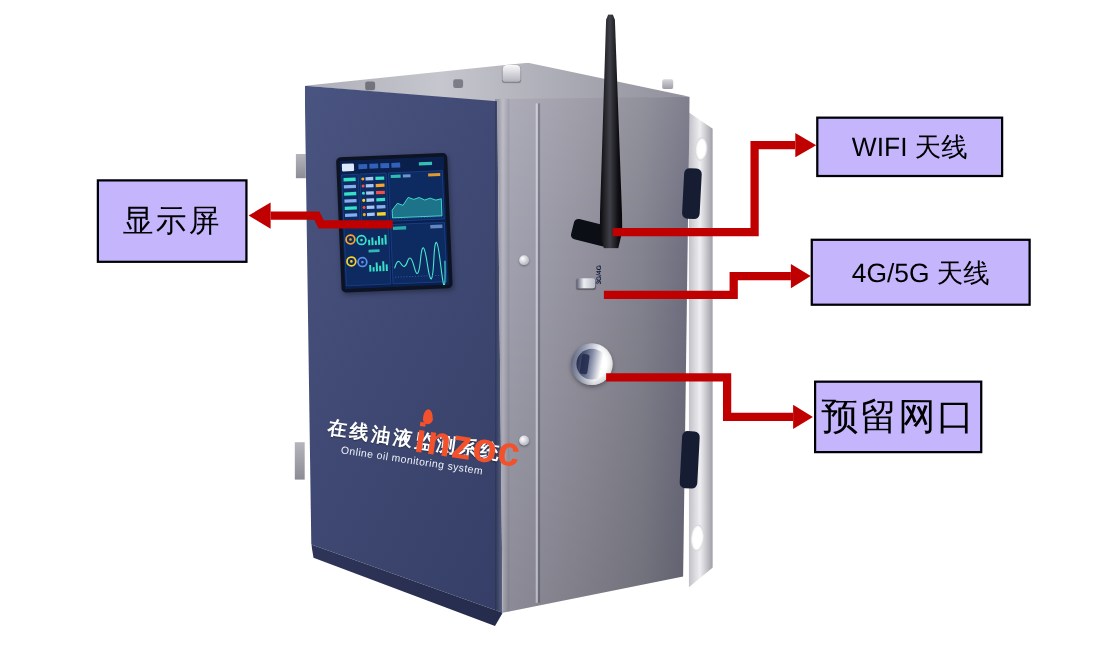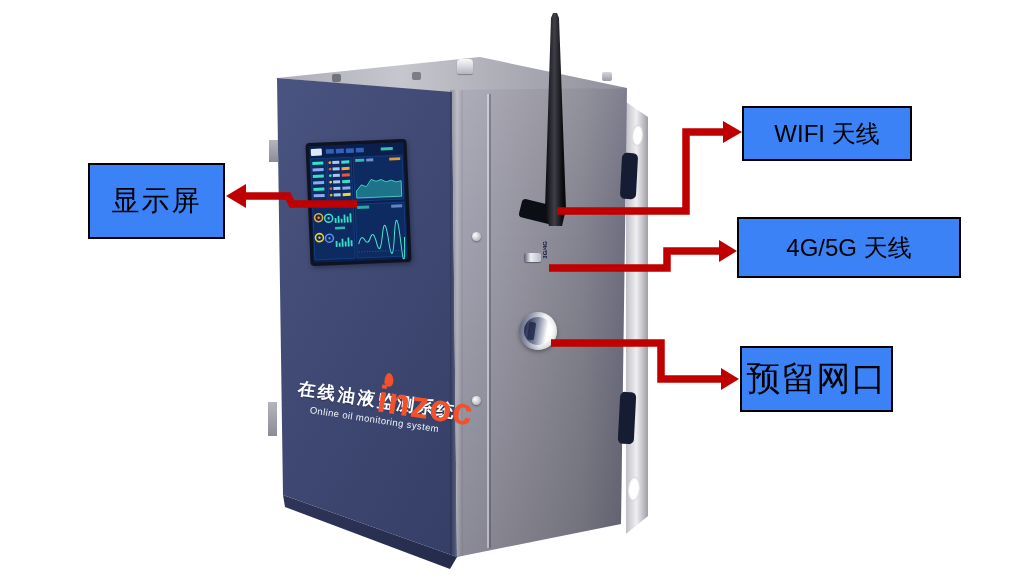--- a/index.html
+++ b/index.html
@@ -84,25 +84,25 @@
   .logo{display:inline-block;position:relative;font-size:36px;font-weight:800;color:#f2512b;
     letter-spacing:1px;line-height:1;transform:scaleY(1.05);}
   .flame{position:absolute;left:4px;top:-8px;width:9px;height:13px;background:#f2512b;
     border-radius:50% 50% 50% 50%/65% 65% 35% 35%;transform:rotate(-6deg);}
   .brand-cn{margin-top:4px;font-size:17.5px;color:#ffffff;letter-spacing:2.5px;font-weight:600;
     text-shadow:0 1px 1px rgba(0,0,0,.35);white-space:nowrap;}
   .brand-en{margin-top:2px;font-size:9.5px;color:#eef1f8;letter-spacing:.4px;white-space:nowrap;}
 
   
   .arrows{left:0;top:0;z-index:8;pointer-events:none;}
-  .callout{background:#3b82f6;border:2.5px solid #000;display:flex;align-items:center;
+  .callout{background:#c4b5fd;border:2.5px solid #000;display:flex;align-items:center;
     justify-content:center;color:#000;z-index:9;white-space:nowrap;}
   .co-display{left:88px;top:163px;width:137px;height:76px;font-size:28px;letter-spacing:2px;}
   .co-wifi{left:742px;top:106px;width:170px;height:55px;font-size:24px;}
-  .co-cell{left:737px;top:217px;width:224px;height:61px;font-size:24px;}
+  .co-cell{left:737px;top:217px;width:200px;height:61px;font-size:24px;}
   .co-port{left:740px;top:346px;width:153px;height:66px;font-size:34px;letter-spacing:1px;}
 </style>
 </head>
 <body>
 
 <div class="stage">
 
   <div class="bracket"></div>
   <div class="hole hole1"></div>
   <div class="hole hole2"></div>

